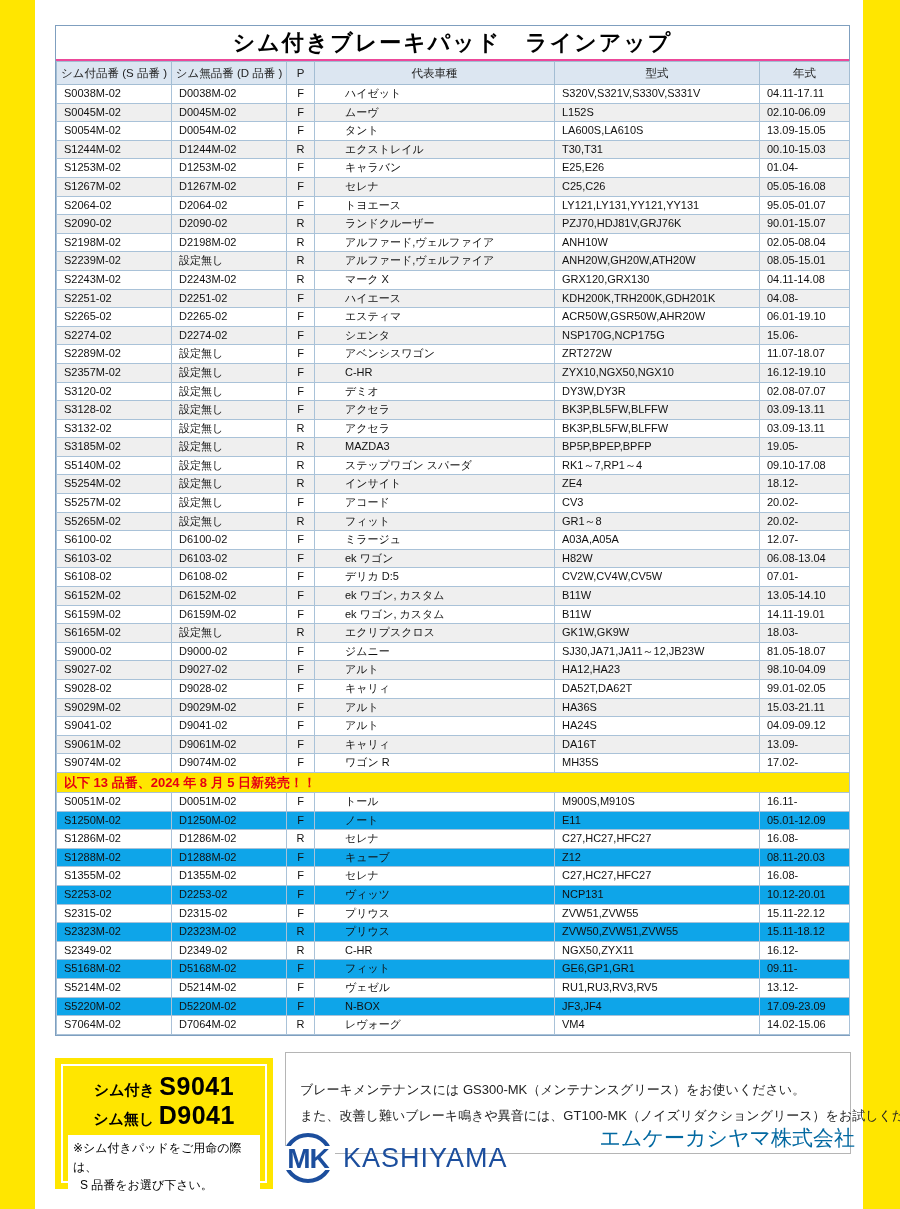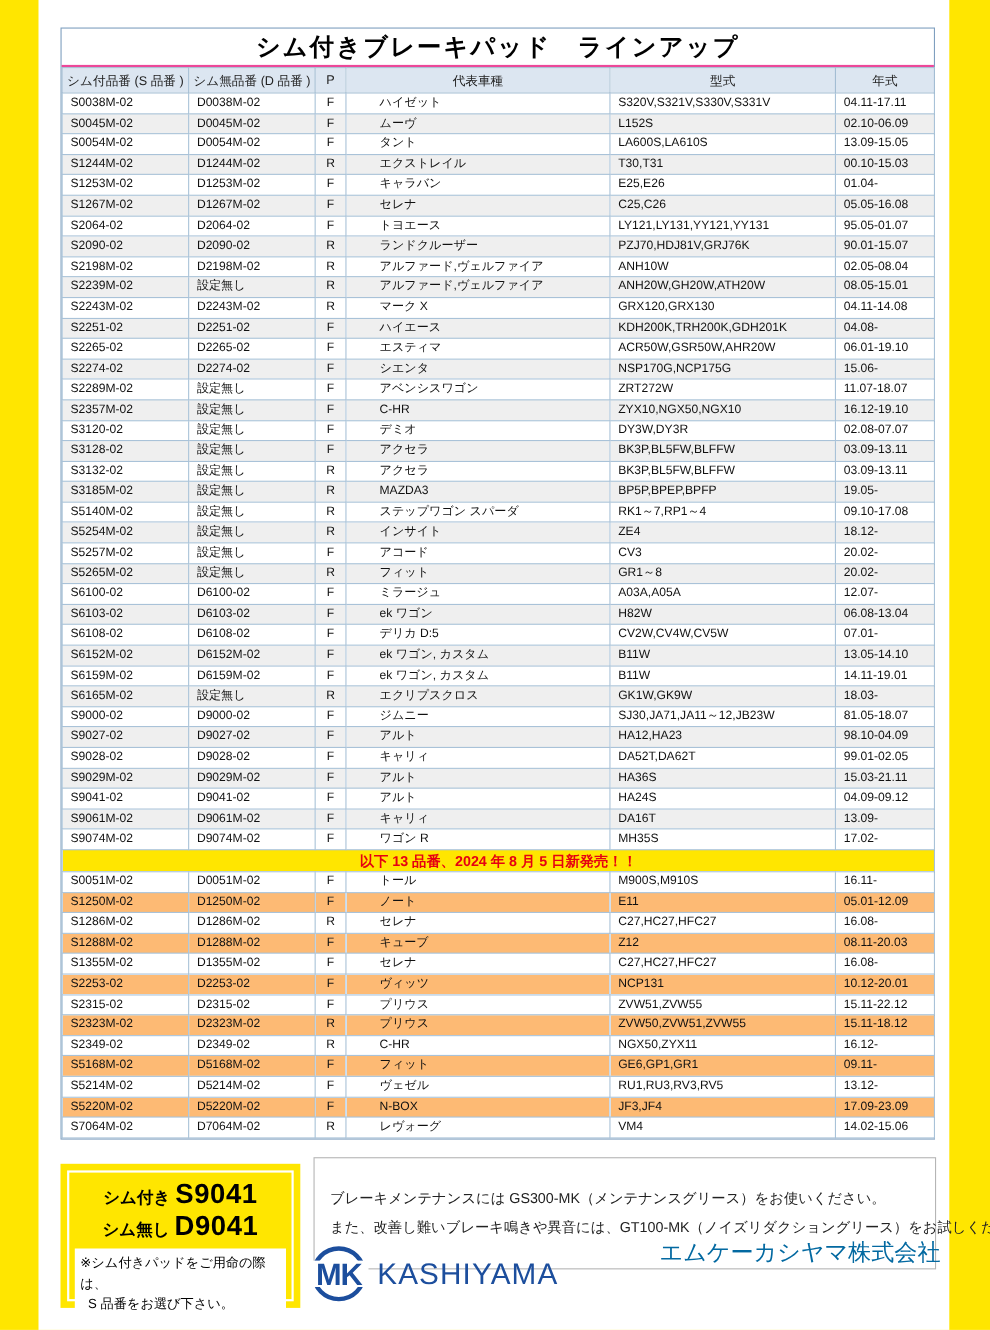--- a/index.html
+++ b/index.html
@@ -29,24 +29,24 @@
     font-size:11.5px;font-weight:normal;height:22px;color:#222;
     padding:0 2px;white-space:nowrap;overflow:hidden;
   }
   td{
     border:1px solid #a9c2d8;font-size:11px;height:17.6px;line-height:17.6px;
     padding:0 7px;color:#111;white-space:nowrap;overflow:hidden;background:#fff;
   }
   td.p{text-align:center;padding:0;}
   td.car{padding-left:30px;}
   tr.gray td{background:#efefef;}
-  tr.pink td{background:#fdba74;margin-left:36px;}
+  tr.pink td{background:#0ea5e9;margin-left:36px;}
   tr.banner td{
     background:#ffe600;color:#e60012;font-weight:bold;
-    font-size:13px;text-align:center;height:19px;line-height:19px;
+    font-size:13px;height:19px;line-height:19px;
     border:1px solid #a9c2d8;
   }
   
   .promo{
     position:absolute;left:20px;top:1058px;width:218px;height:131px;
     background:#ffe600;padding:6px;box-sizing:border-box;
   }
   .promo-inner{
     border:2px solid #ffffff;height:100%;box-sizing:border-box;
     display:flex;flex-direction:column;align-items:center;

